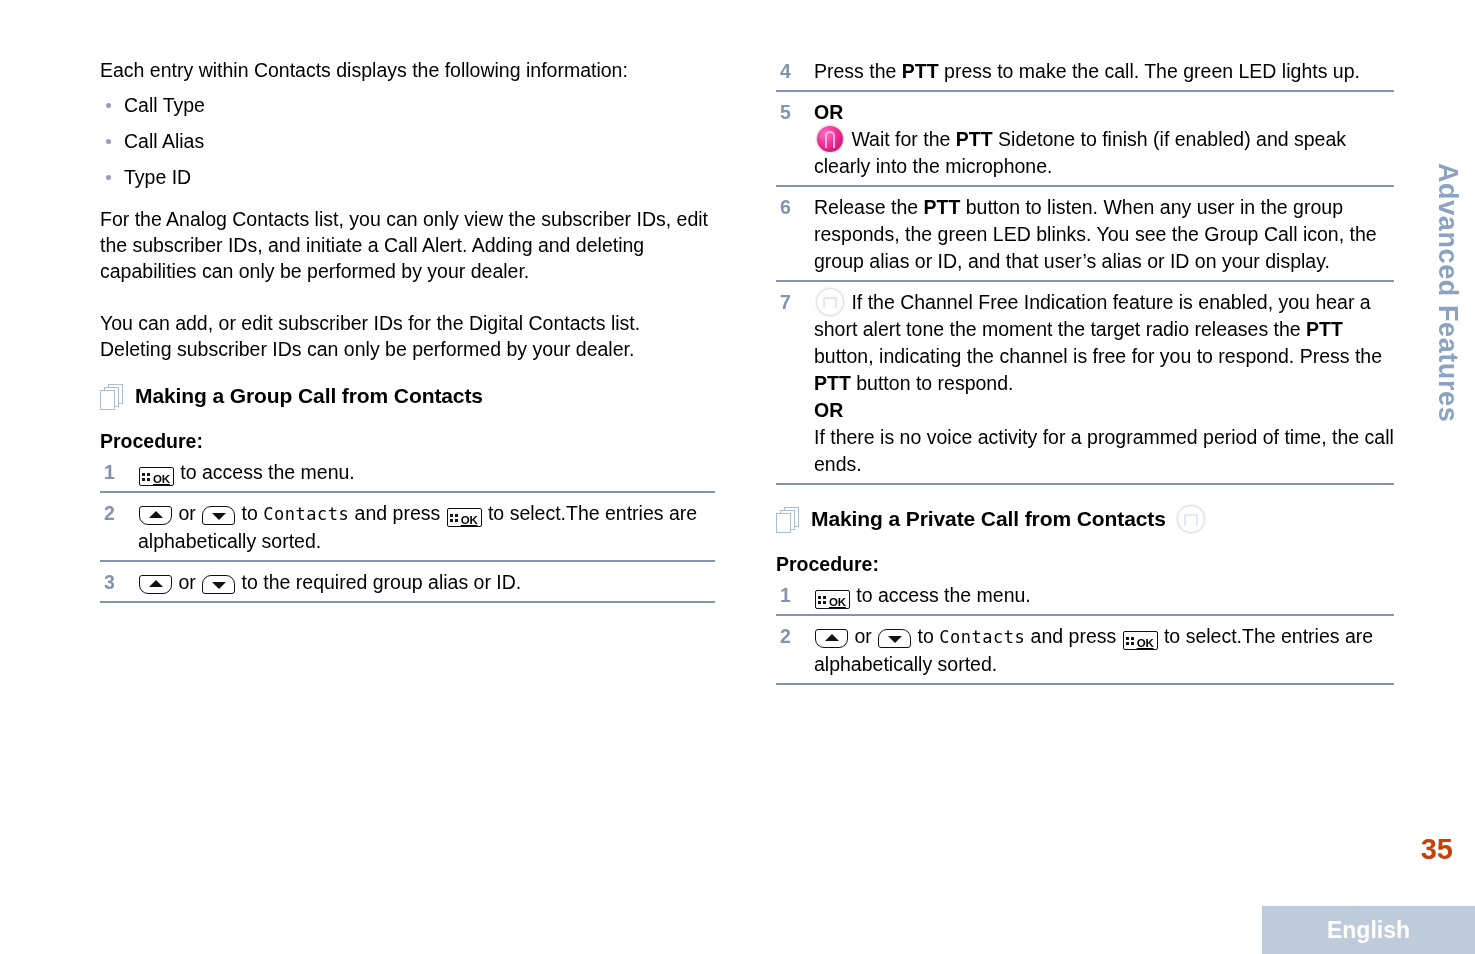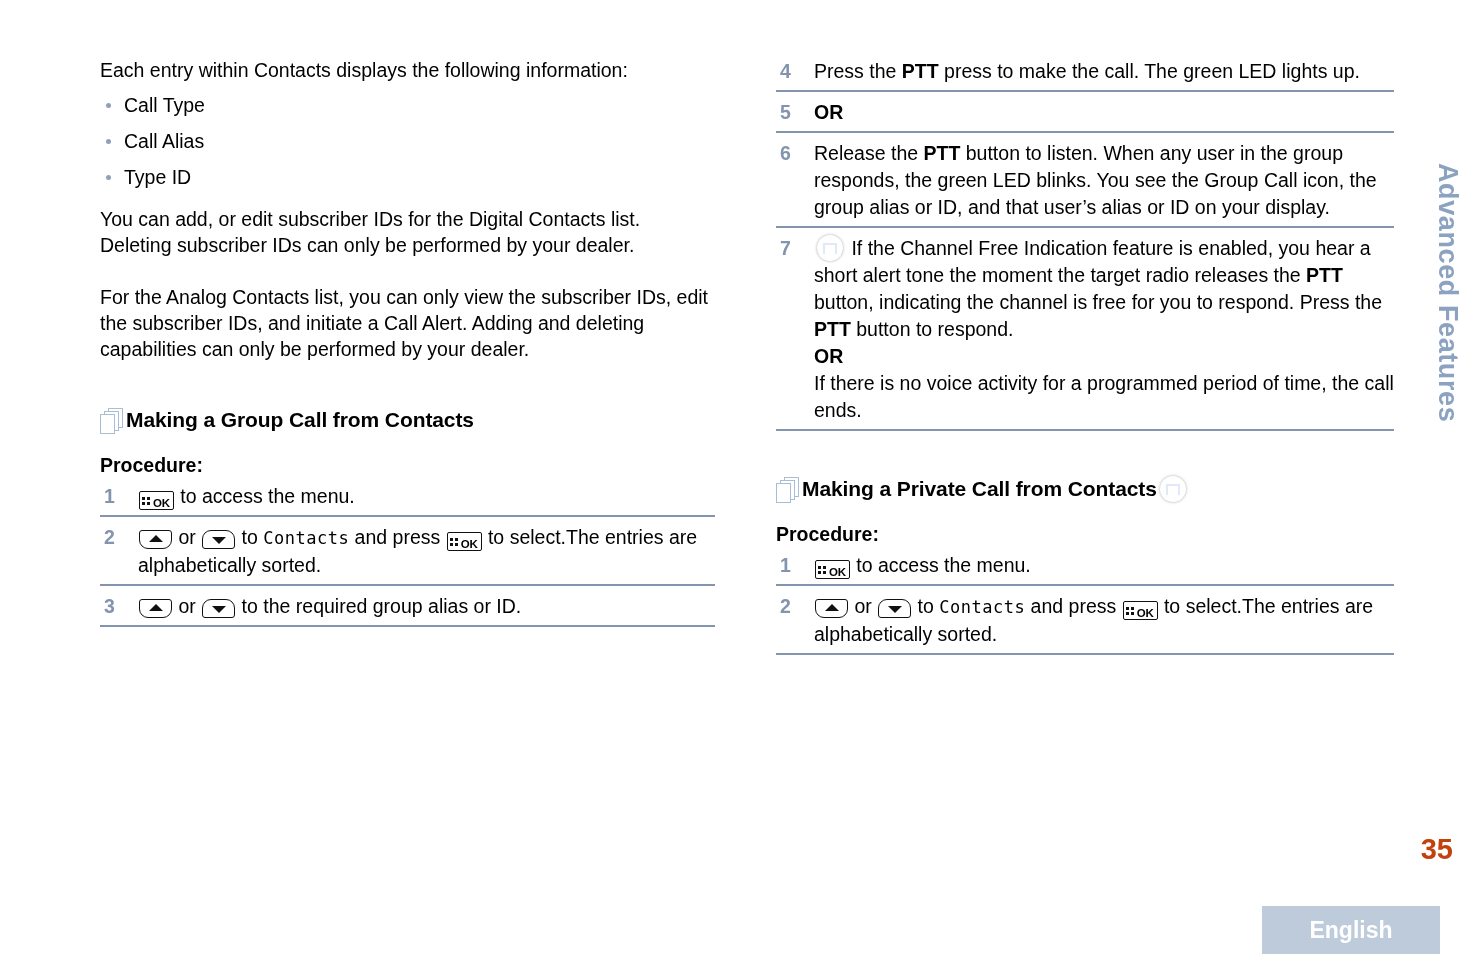--- a/index.html
+++ b/index.html
@@ -71,21 +71,22 @@
     flex: 0 0 80px;
   }
   .note-body { flex: 1 1 auto; }
   .note-body p { margin: 0; }
   .note-body p + p { margin-top: 26px; }
 
   
   .section-head {
     display: flex;
     align-items: center;
-    margin-top: 44px;
+    gap: 9px;
+    margin-top: 20px;
   }
   .section-head .title {
     font-size: 21px;
     font-weight: bold;
     letter-spacing: -0.1px;
   }
 
   
   .pages-icon {
     position: relative;
@@ -151,20 +152,21 @@
     display: inline-block;
     vertical-align: -4px;
     border: 1.6px solid #111;
     border-radius: 2px;
     background: #fff;
     padding: 0px 3px 0px 2px;
     line-height: 16px;
     height: 17px;
     white-space: nowrap;
     margin: 0 1px;
+    text-decoration: underline;
   }
   .key-ok .grid {
     display: inline-block;
     vertical-align: 1px;
     width: 9px;
     height: 9px;
     position: relative;
   }
   .key-ok .grid b {
     position: absolute;
@@ -286,21 +288,21 @@
     right: 22px;
     top: 833px;
     font-size: 29px;
     font-weight: bold;
     color: #c2410c;
   }
   .lang-box {
     position: absolute;
     left: 1262px;
     top: 906px;
-    width: 178px;
+    width: 213px;
     height: 48px;
     background: #bdcbdb;
     color: #ffffff;
     font-size: 23px;
     font-weight: bold;
     display: flex;
     align-items: center;
     justify-content: center;
   }
 </style>
@@ -314,22 +316,22 @@
     <p class="intro">Each entry within Contacts displays the following information:</p>
 
     <ul class="bullets">
       <li>Call Type</li>
       <li>Call Alias</li>
       <li>Type ID</li>
     </ul>
 
     <div class="note">
       <div class="note-body">
+        <p>For the Analog Contacts list, you can only view the subscriber IDs, edit the subscriber IDs, and initiate a Call Alert. Adding and deleting capabilities can only be performed by your dealer.</p>
         <p>You can add, or edit subscriber IDs for the Digital Contacts list. Deleting subscriber IDs can only be performed by your dealer.</p>
-        <p>For the Analog Contacts list, you can only view the subscriber IDs, edit the subscriber IDs, and initiate a Call Alert. Adding and deleting capabilities can only be performed by your dealer.</p>
       </div>
     </div>
 
     <div class="section-head">
       <span class="pages-icon">
         <i></i>
           <i></i>
           <i></i>
       </span>
       <span class="title">Making a Group Call from Contacts</span>
@@ -362,20 +364,21 @@
     <ol class="steps" style="margin-top:58px">
 
       <li>
         <span class="num">4</span>
         <span><span>Press the </span><span class="b">PTT</span><span> press to make the call. The green LED lights up.</span></span>
       </li>
 
       <li>
         <span class="num">5</span>
         <span class="or">OR</span>
+        <span><span class="icon-circle icon-sidetone"></span><span> Wait for the </span><span class="b">PTT</span><span> Sidetone to finish (if enabled) and speak clearly into the microphone.</span></span>
       </li>
 
       <li>
         <span class="num">6</span>
         <span><span>Release the </span><span class="b">PTT</span><span> button to listen. When any user in the group responds, the green LED blinks. You see the Group Call icon, the group alias or ID, and that user’s alias or ID on your display.</span></span>
       </li>
 
       <li>
         <span class="num">7</span>
         <span><span class="icon-circle icon-channelfree"></span><span> If the Channel Free Indication feature is enabled, you hear a short alert tone the moment the target radio releases the </span><span class="b">PTT</span><span> button, indicating the channel is free for you to respond. Press the </span><span class="b">PTT</span><span> button to respond.</span></span>

